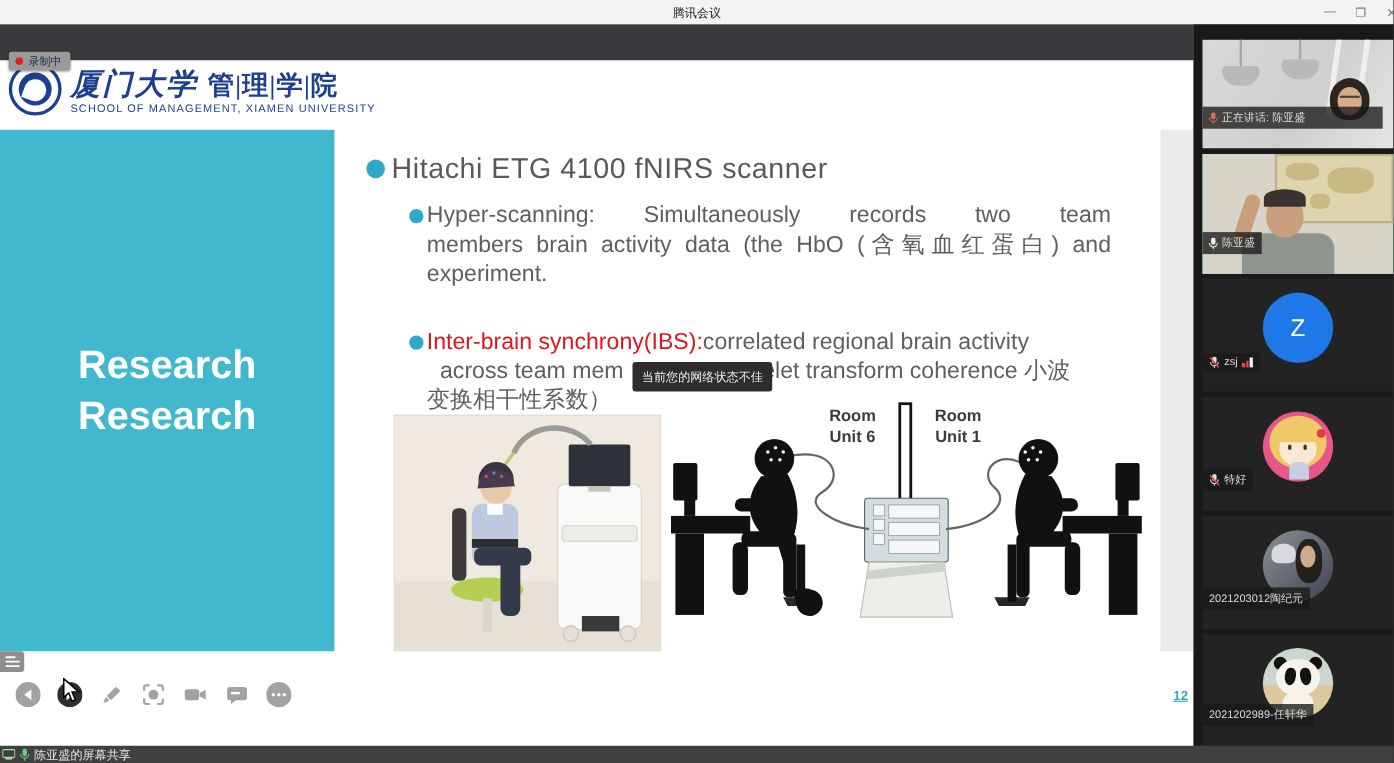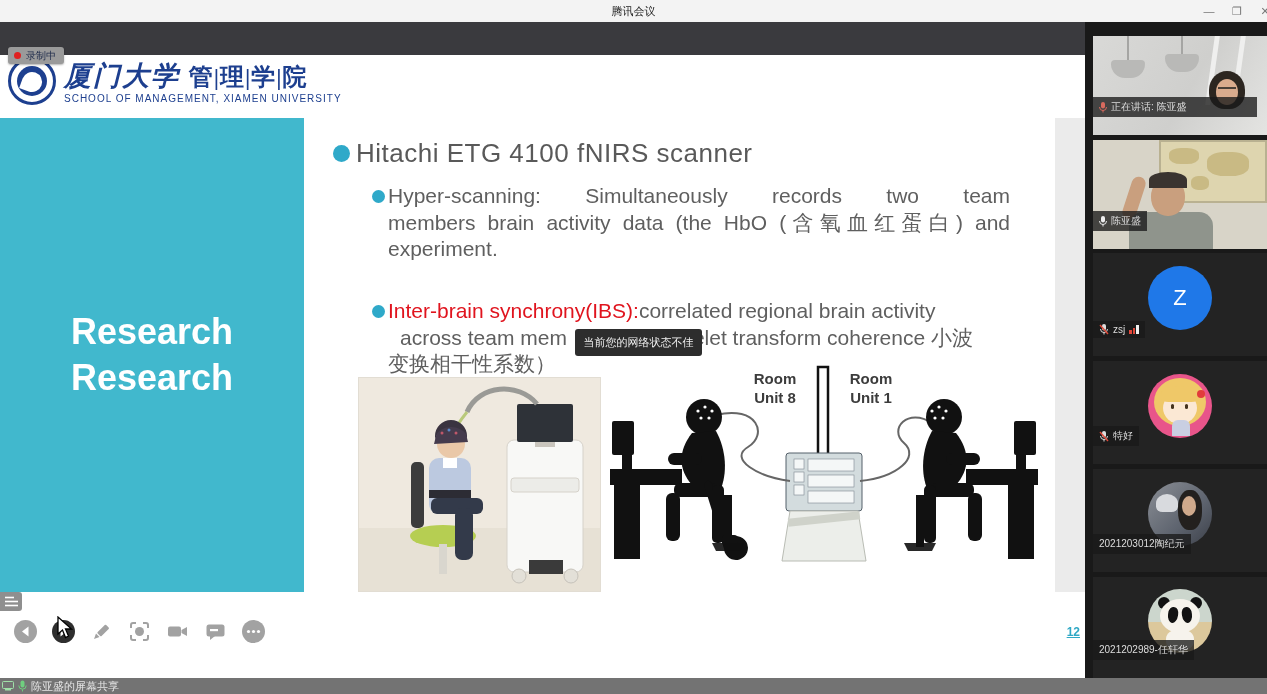--- a/index.html
+++ b/index.html
@@ -66,21 +66,21 @@
   .next-edge { position:absolute; left:1055px; top:63px; width:30px; height:474px; background:#ebebeb; }
   .pagenum { position:absolute; left:1056px; top:570px; width:24px; text-align:right; font-size:12px; font-weight:bold; color:#2fa8c5;text-decoration:underline; }
 
   
   .panel-tab { position:absolute; left:0px; top:537px; width:22px; height:19px; background:#8f8f8f; border-radius:0 3px 3px 0; display:flex; align-items:center; justify-content:center; }
   .ptoolbar { position:absolute; left:14px; top:562px; height:28px; display:flex; align-items:center; gap:15px; }
   .tbtn { width:23px; height:23px; display:flex; align-items:center; justify-content:center; }
   .cursor { position:absolute; left:57px; top:561px; z-index:35; }
 
   
-  .statusbar { position:absolute; left:0; bottom:0; width:1267px; height:16px; background:#737373; display:flex; align-items:center; gap:4px; padding-left:2px; z-index:41; }
+  .statusbar { position:absolute; left:0; bottom:0; width:1267px; height:16px; background:#404040; display:flex; align-items:center; gap:4px; padding-left:2px; z-index:41; }
   .statusbar .stext { color:#e5e5e5; font-size:11px; }
 
   
   .sidebar { position:absolute; left:1085px; top:22px; width:182px; height:656px; background:#191919; }
   .tile { position:absolute; left:8px; width:174px; background:#232323; overflow:hidden; }
   .tile.active { outline:2px solid #23a06b; outline-offset:-2px; }
   .tlabel { position:absolute; left:0; bottom:18px; background:rgba(25,25,25,.78); color:#ddd; font-size:10px; display:flex; align-items:center; gap:4px; padding:3px 6px; }
   .tlabel.wide { right:10px; height:20px; }
   .avatar-circle { position:absolute; left:50%; top:44%; transform:translate(-50%,-50%); width:64px; height:64px; border-radius:50%; overflow:hidden; }
 
@@ -229,21 +229,21 @@
           <rect x="84" y="80" width="14" height="10" fill="#fff"></rect>
           <rect x="70" y="112" width="42" height="8" fill="#2c2c34"></rect>
           <rect x="72" y="120" width="52" height="16" rx="6" fill="#333a4a"></rect>
           <rect x="96" y="130" width="18" height="52" rx="7" fill="#333a4a"></rect>
         </svg>
       </div>
 
       <div class="diagram">
         <div class="room-label" style="left:132px">
           <div>Room</div>
-          <div>Unit 8</div>
+          <div>Unit 6</div>
         </div>
         <div class="room-label" style="left:228px">
           <div>Room</div>
           <div>Unit 1</div>
         </div>
         <svg width="432" height="200" viewBox="0 0 432 200">
 
           <rect x="210" y="2" width="10" height="100" fill="#fff" stroke="#111" stroke-width="2.5"></rect>
 
           <rect x="178" y="88" width="76" height="58" rx="3" fill="#d3dcde" stroke="#55606a"></rect>

